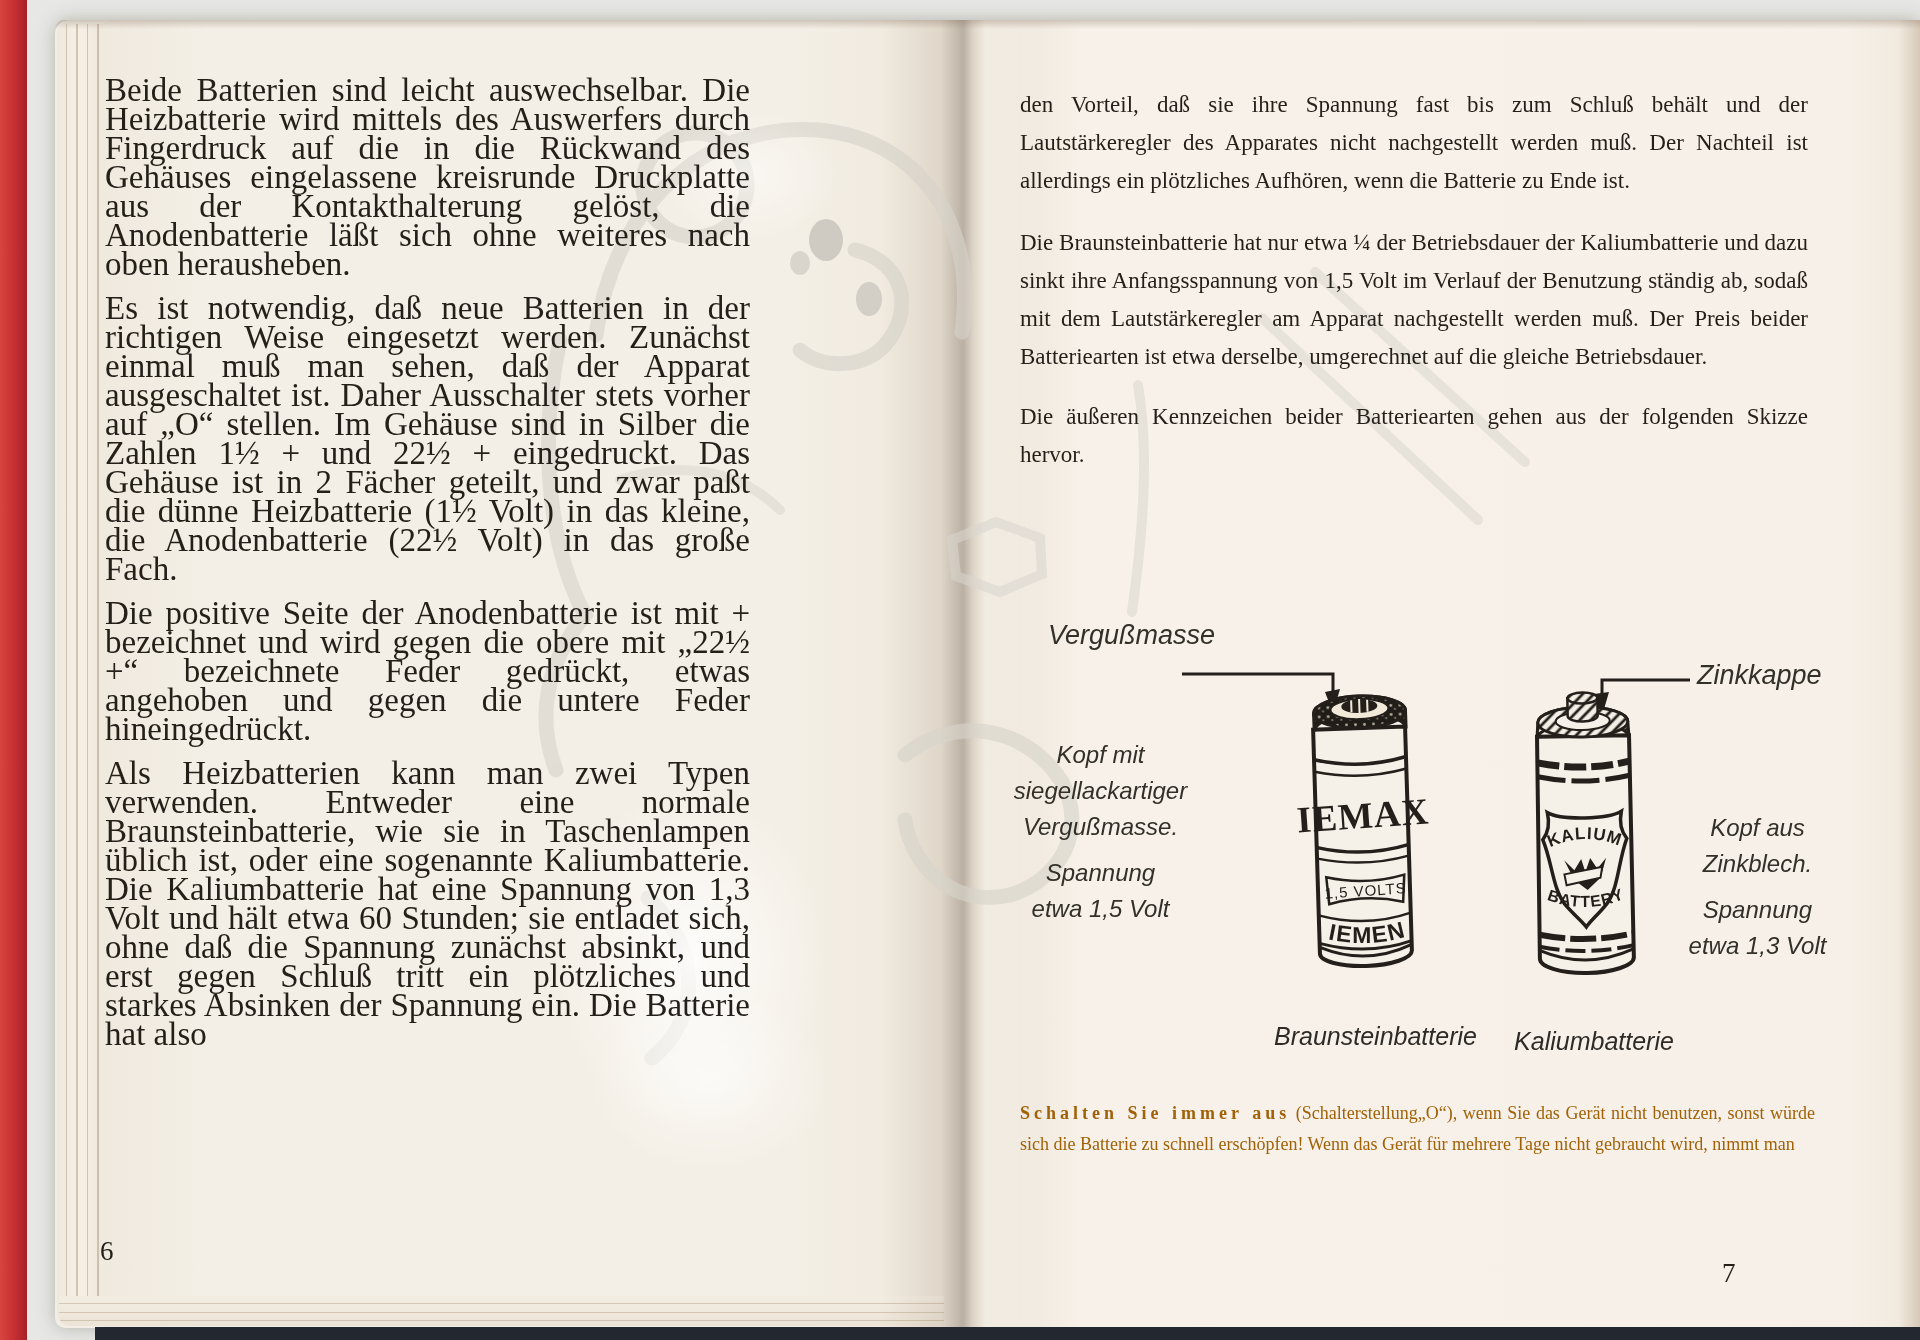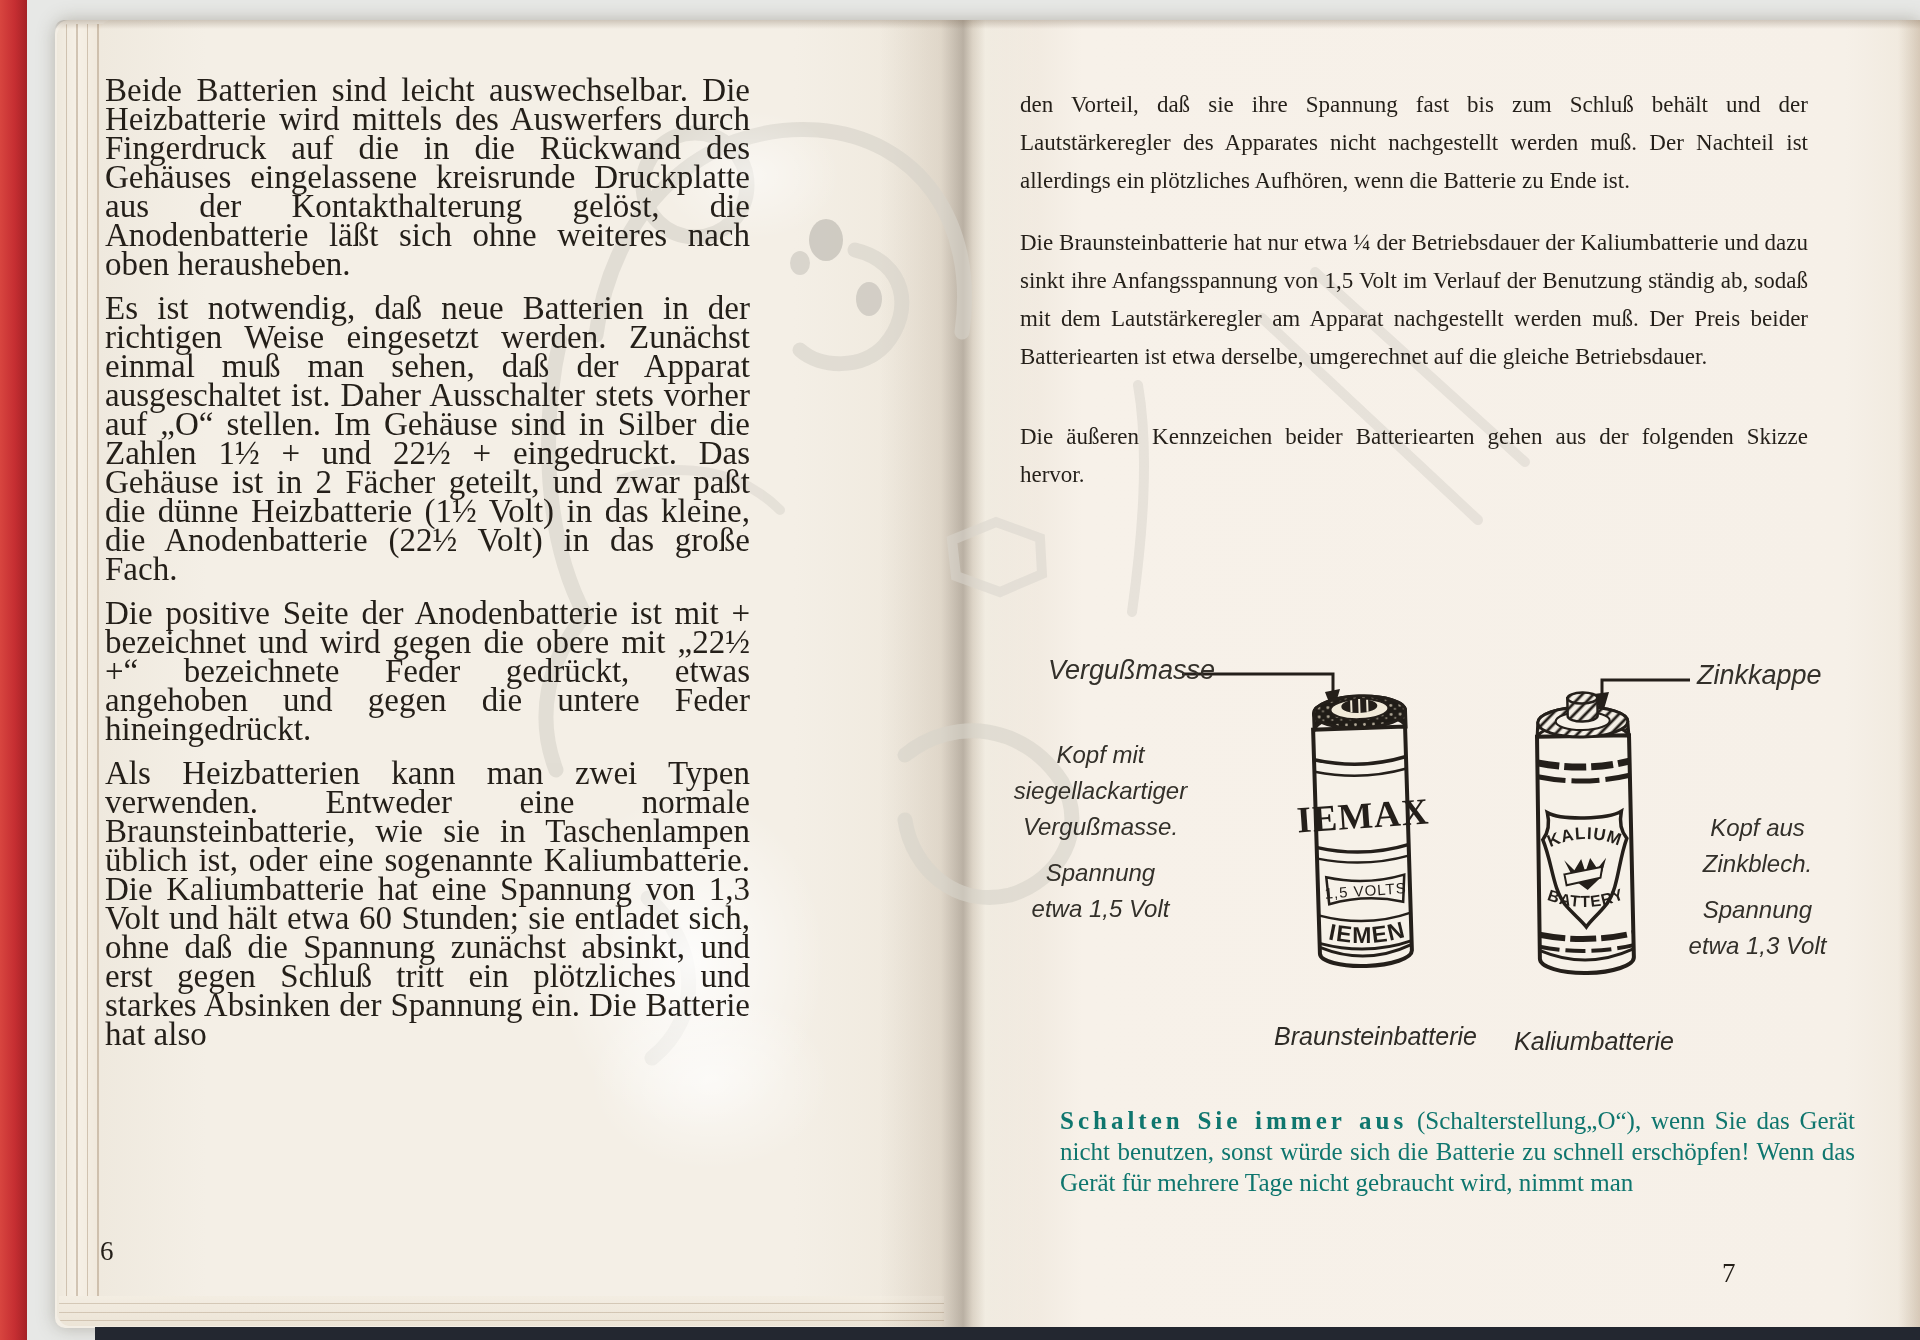--- a/index.html
+++ b/index.html
@@ -87,39 +87,39 @@
   .textcol{position:absolute;z-index:5;color:#241f19;}
   .textcol p{
     margin:0 0 15px 0;
     font-size:33px;line-height:29px;
     text-align:justify;
   }
   .col-left{left:105px;top:76px;width:645px;}
   .col-right{left:1020px;top:86px;width:788px;}
   .col-right p{font-size:23px;line-height:38px;}
   .col-right p.para-2{margin-top:24px;}
-  .col-right p.para-3{margin-top:42px;}
+  .col-right p.para-3{margin-top:22px;}
 
   .bottom-par{
     position:absolute;left:1020px;top:1080px;width:795px;z-index:5;
-    color:#0f766e;font-size:25px;line-height:31px;text-align:justify;margin-left:40px;
+    color:#a16207;font-size:18px;line-height:31px;text-align:justify;
   }
   .bottom-par .lead{font-weight:bold;letter-spacing:4px;}
 
   .pagenum{position:absolute;z-index:5;color:#241f19;font-size:27px;}
   .pagenum-left{left:100px;top:1236px;}
   .pagenum-right{left:1722px;top:1258px;}
 
   
   .handlbl{
     position:absolute;z-index:6;
     font-family:"Liberation Sans","DejaVu Sans",sans-serif;
     font-style:italic;color:#33302a;
   }
-  .lbl-verguss{left:1048px;top:655px;font-size:27px;}
+  .lbl-verguss{left:1048px;top:620px;font-size:27px;}
   .lbl-zink{left:1697px;top:660px;font-size:27px;}
   .note-left{left:998px;top:712px;width:205px;text-align:center;font-size:24px;line-height:36px;margin-top:25px;}
   .note-right{left:1660px;top:810px;width:195px;text-align:center;font-size:24px;line-height:36px;}
   .note-gap{margin-top:10px;}
   .bat-caption{
     position:absolute;z-index:6;text-align:center;
     font-family:"Liberation Sans","DejaVu Sans",sans-serif;
     font-style:italic;color:#2e2b26;font-size:25px;margin-top:24px;
   }
   .cap-left{left:1268px;top:998px;width:215px;}

